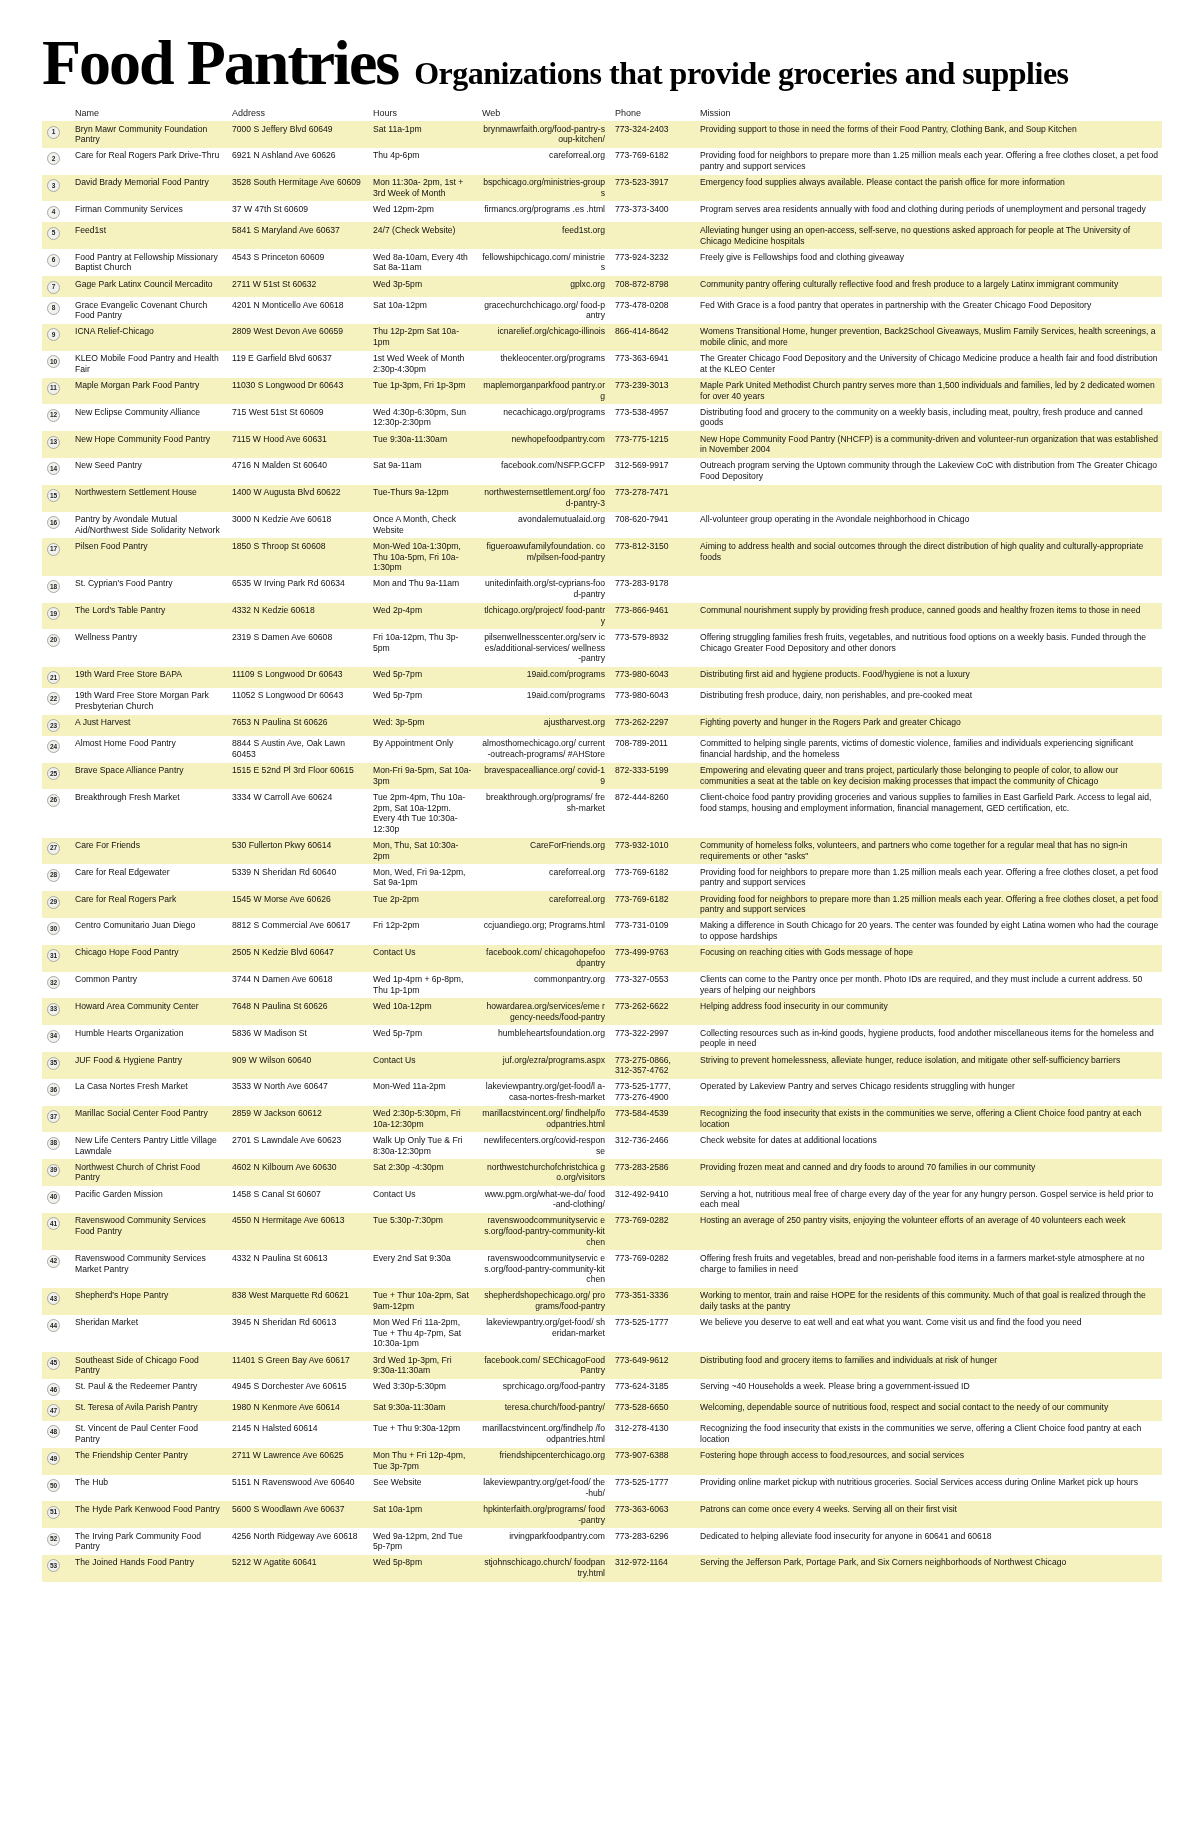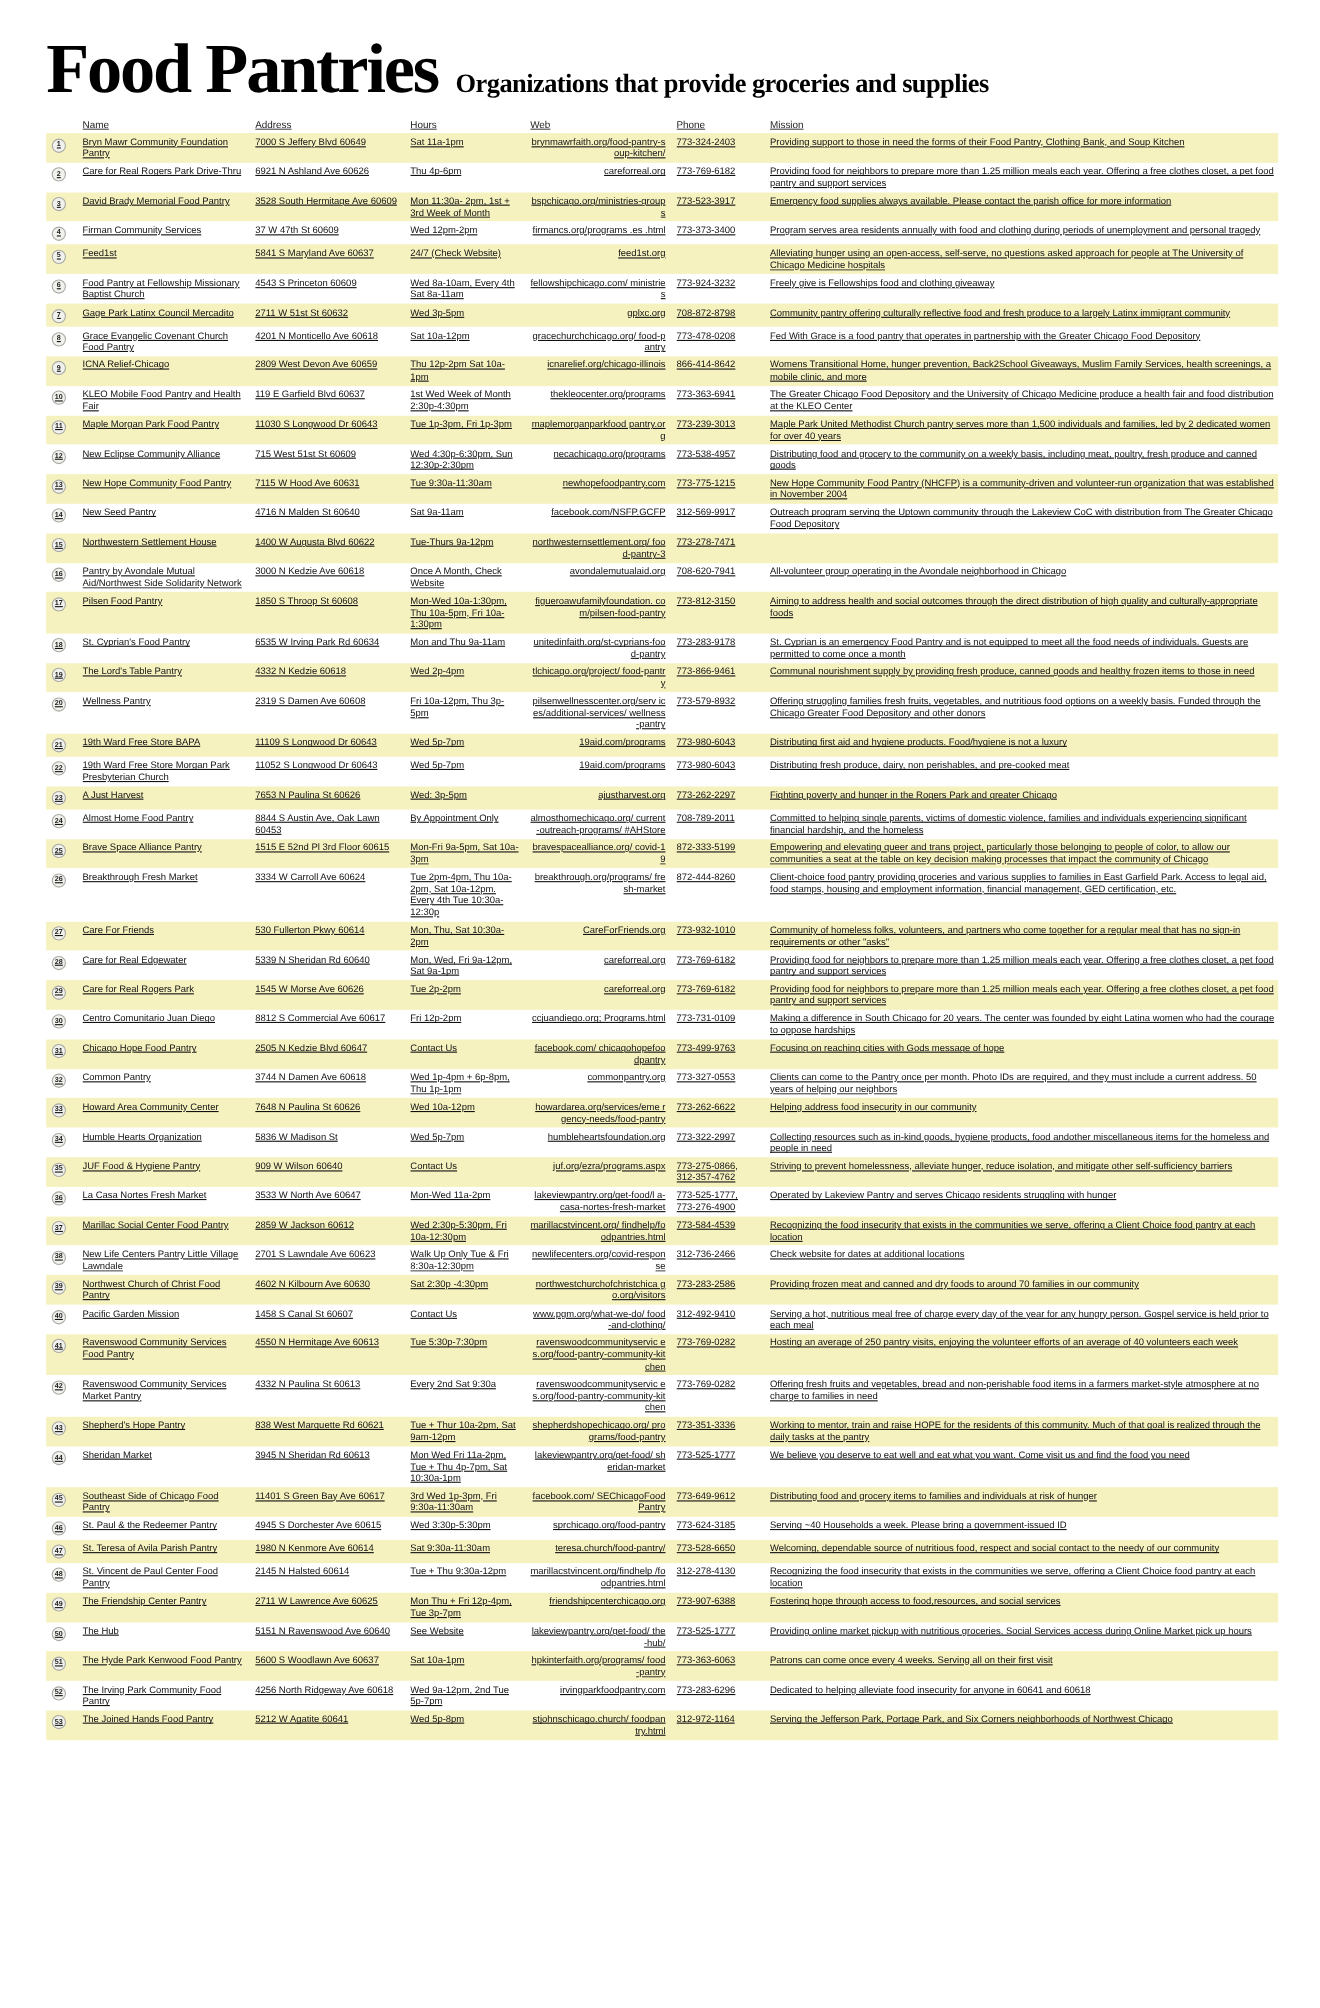--- a/index.html
+++ b/index.html
@@ -2,23 +2,23 @@
 <html><head>
 <meta charset="utf-8">
 <style>
   * { margin:0; padding:0; box-sizing:border-box; }
   html,body { width:1200px; height:1825px; overflow:hidden; background:#ffffff; }
   body { font-family:"Liberation Sans", sans-serif; color:#111111; }
   .page { width:1200px; height:1793px; padding:26px 38px 8px 42px; background:#ffffff; }
 
   .masthead { display:flex; align-items:baseline; gap:16px; margin-bottom:8px; }
   .title { font-family:"Liberation Serif", serif; font-weight:bold; font-size:64px; letter-spacing:-2px; color:#000; }
-  .subtitle { font-family:"Liberation Serif", serif; font-weight:bold; font-size:24px; letter-spacing:-0.5px; color:#000;text-align:right; }
-
-  .grid-row { display:grid; grid-template-columns:26px 150px 134px 102px 126px 78px 1fr; column-gap:7px;text-decoration:underline; }
+  .subtitle { font-family:"Liberation Serif", serif; font-weight:bold; font-size:32px; letter-spacing:-0.5px; color:#000;text-align:right; }
+
+  .grid-row { display:grid; grid-template-columns:26px 150px 134px 102px 126px 78px 1fr; column-gap:7px; }
   .thead { font-size:9px; color:#222; padding-bottom:3px; }
   .tbody .row { font-size:8.6px; line-height:1.24; padding:2.5px 0 3px 0; min-height:21px; }
   .tbody .row:nth-child(odd) { background:#f6f2bf; }
   .c { padding-right:3px; overflow:hidden; }
   .web { word-break:break-all;text-align:right; }
   .badge-col { display:flex; justify-content:center; align-items:flex-start; padding-top:2px; }
   .badge {
     width:13px; height:13px; border-radius:50%;
     background:#f1f1ee; border:1px solid #a9a9a3;
     font-size:6.5px; font-weight:bold; color:#222;
@@ -252,21 +252,20 @@
 
   <div class="grid-row row">
     <div class="c badge-col">
       <span class="badge">18</span>
     </div>
     <div class="c name">St. Cyprian's Food Pantry</div>
     <div class="c addr">6535 W Irving Park Rd 60634</div>
     <div class="c hours">Mon and Thu 9a-11am</div>
     <div class="c web">unitedinfaith.org/st-cyprians-food-pantry</div>
     <div class="c phone">773-283-9178</div>
-    <div class="c mission">St. Cyprian is an emergency Food Pantry and is not equipped to meet all the food needs of individuals. Guests are permitted to come once a month</div>
   </div>
 
   <div class="grid-row row">
     <div class="c badge-col">
       <span class="badge">19</span>
     </div>
     <div class="c name">The Lord's Table Pantry</div>
     <div class="c addr">4332 N Kedzie 60618</div>
     <div class="c hours">Wed 2p-4pm</div>
     <div class="c web">tlchicago.org/project/ food-pantry</div>

